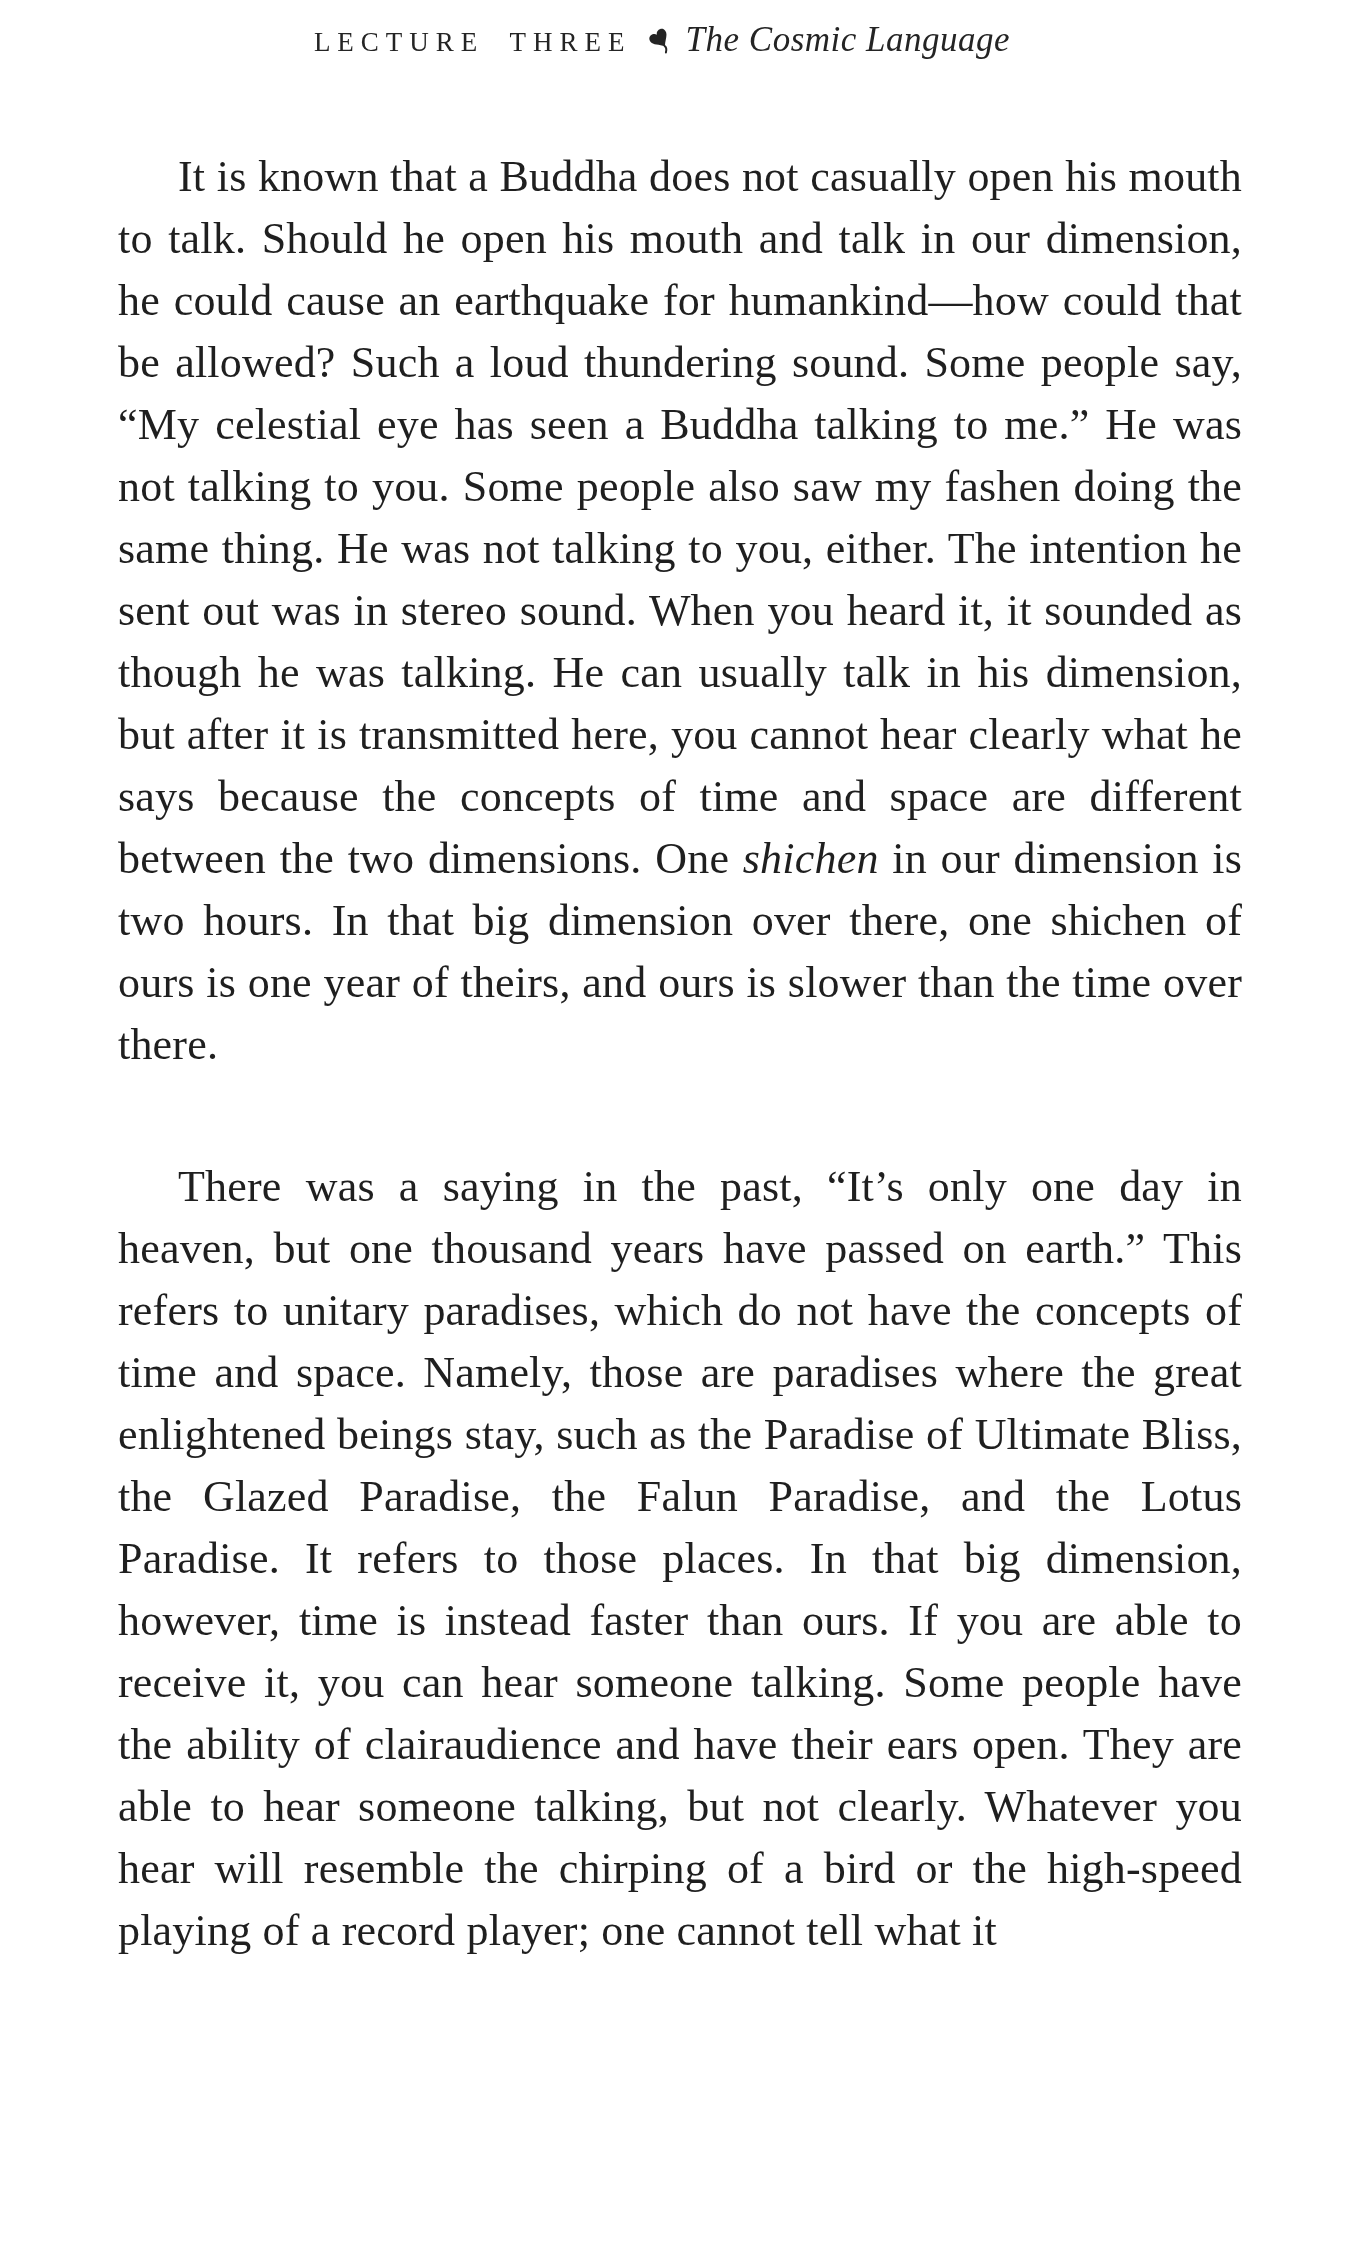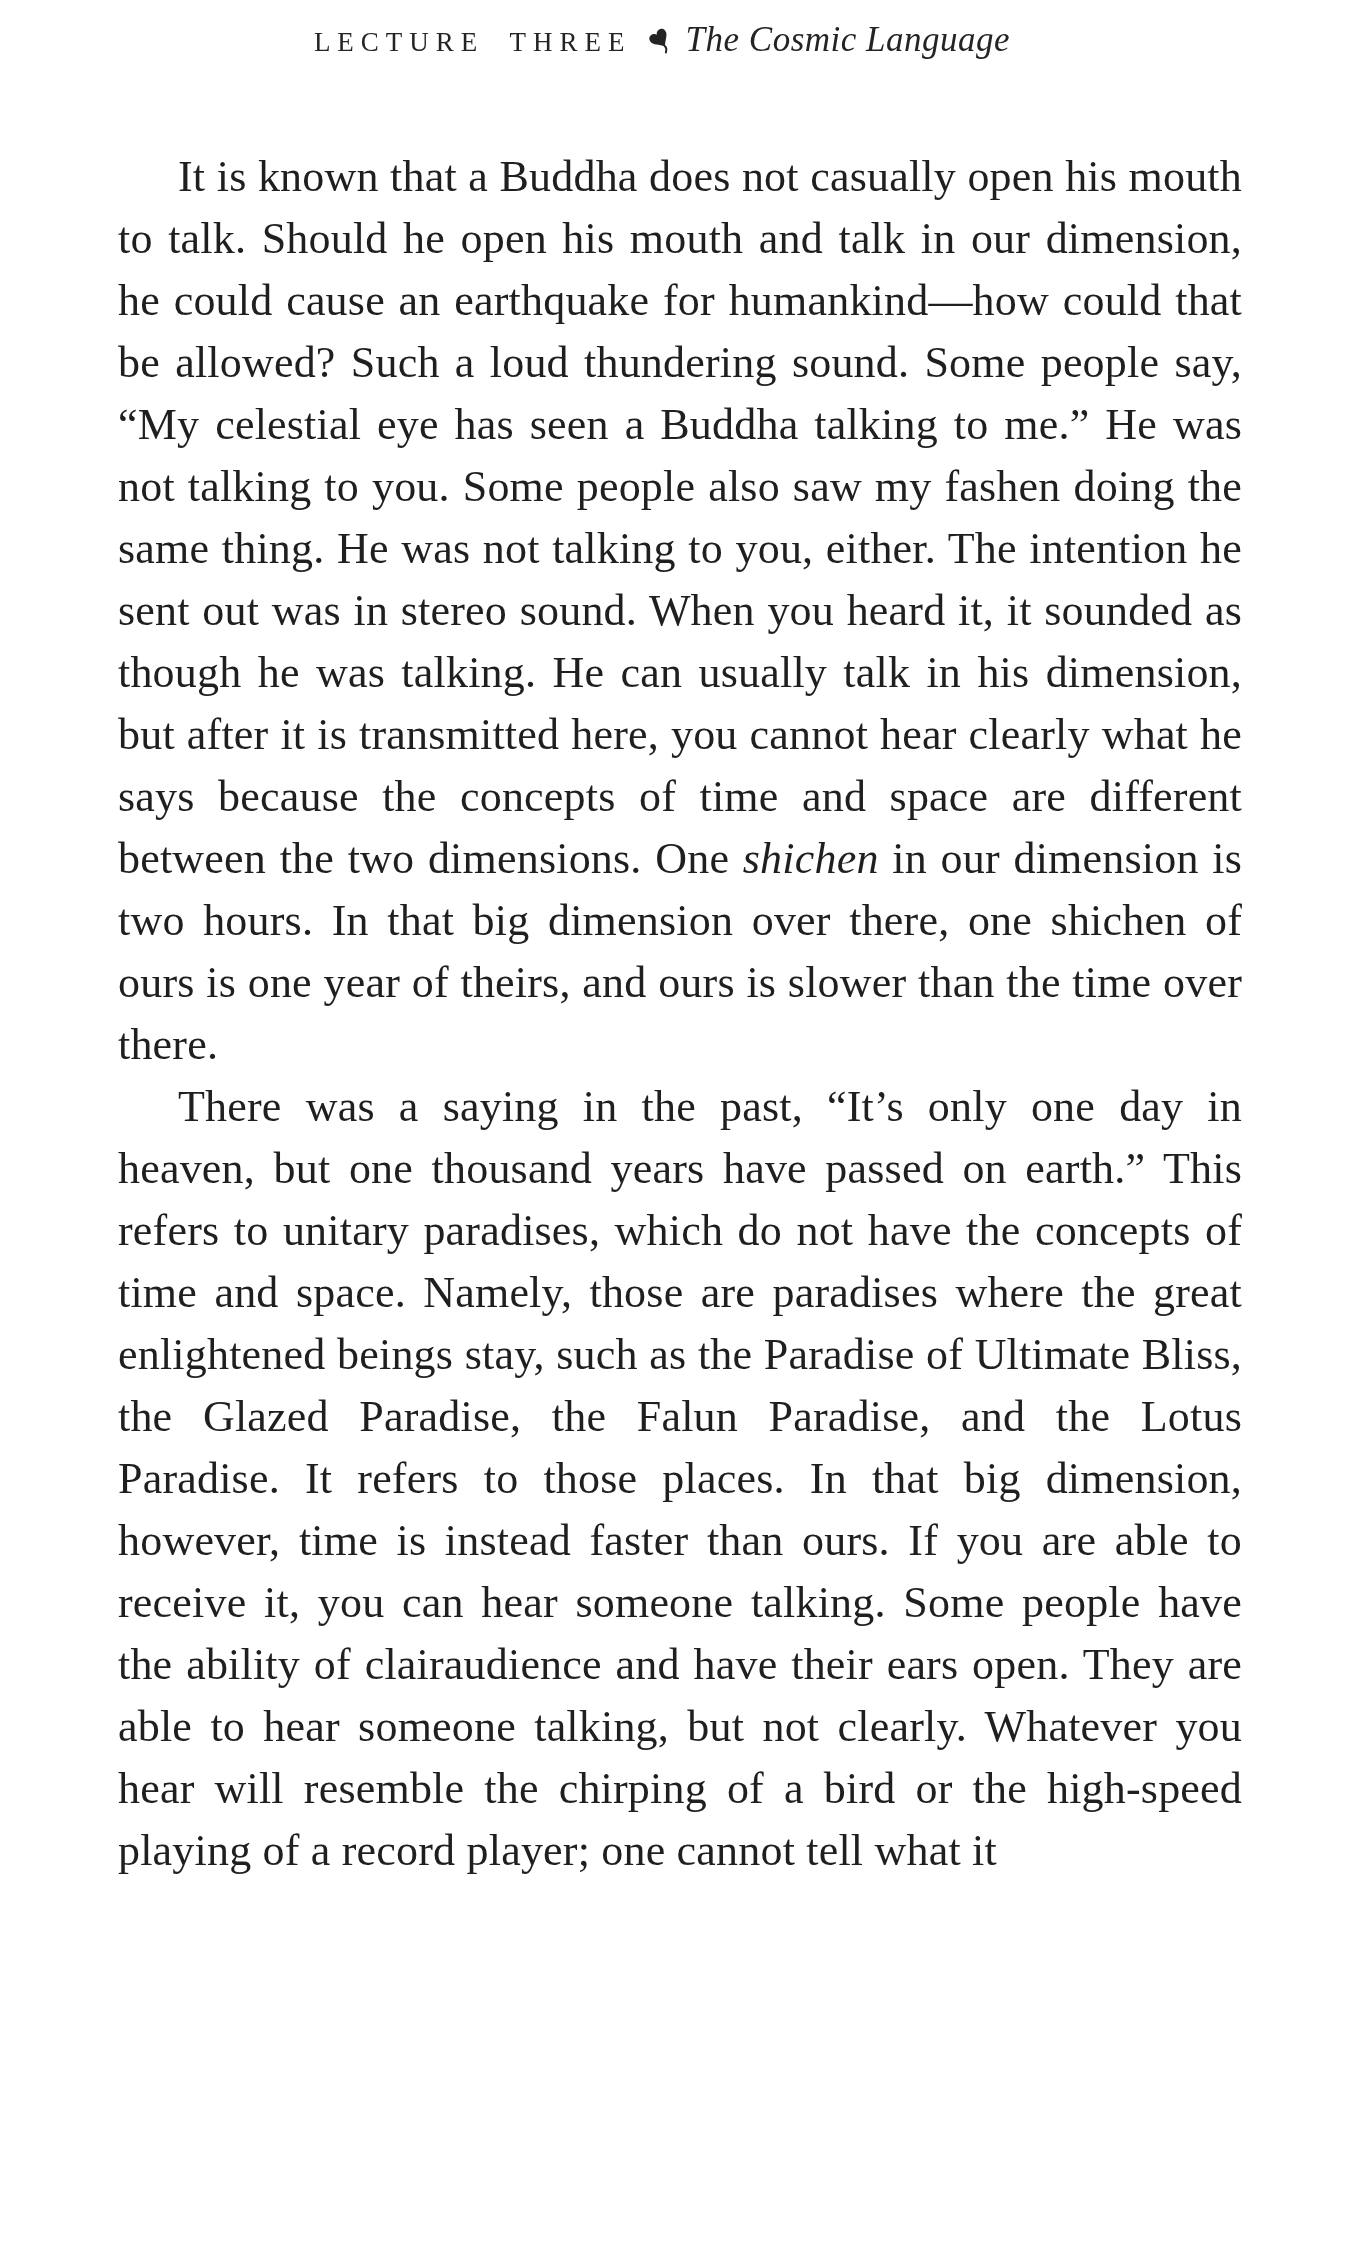--- a/index.html
+++ b/index.html
@@ -51,20 +51,21 @@
   }
   .para {
     margin: 0;
     font-size: 44px;
     line-height: 62px;
     text-align: justify;
     text-indent: 60px;
     letter-spacing: 0.2px;
   }
   .para + .para {
+    margin-top: 80px;
   }
   .italic-term {
     font-style: italic;
   }
   
   .folio {
     position: absolute;
     top: 2148px;
     left: 0;
     right: 0;

